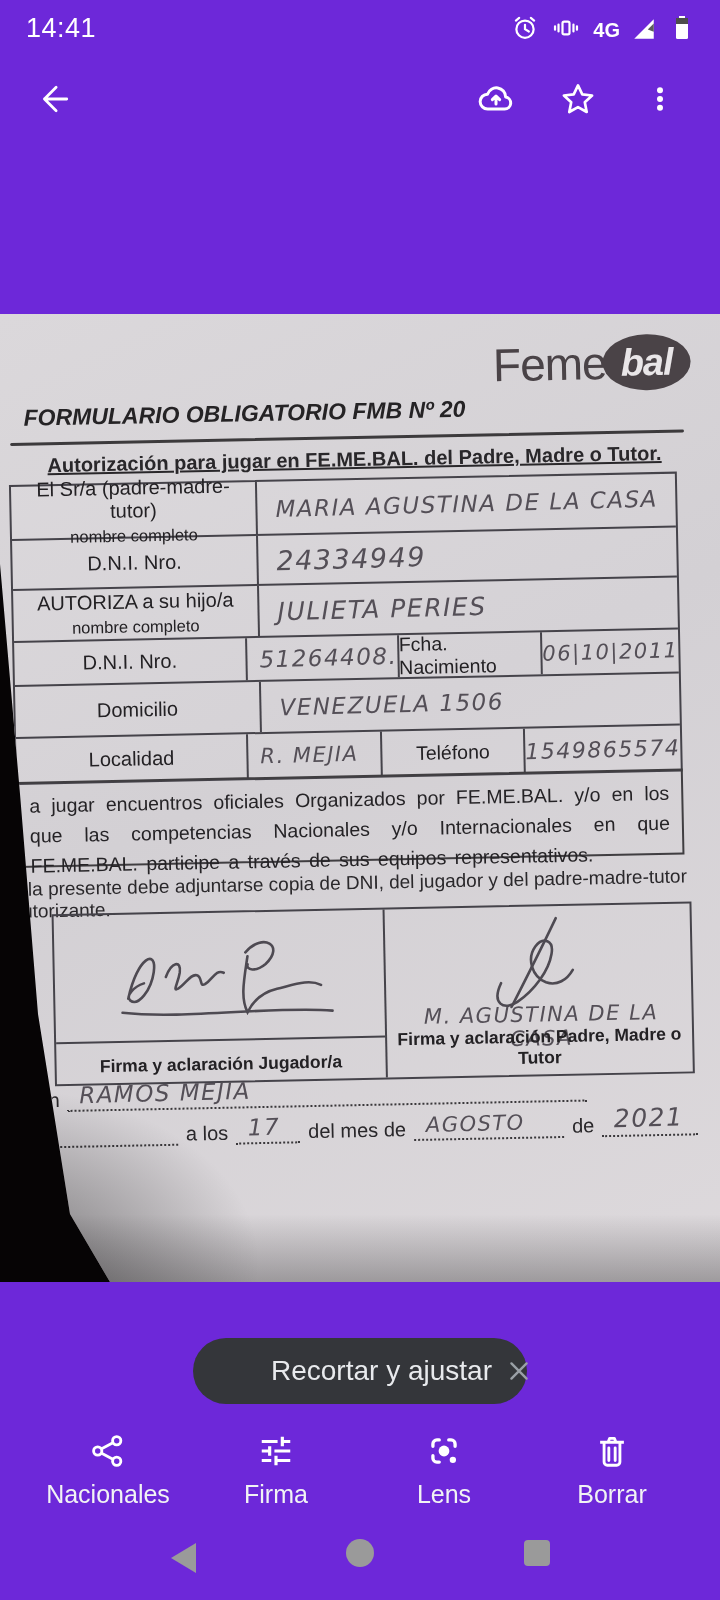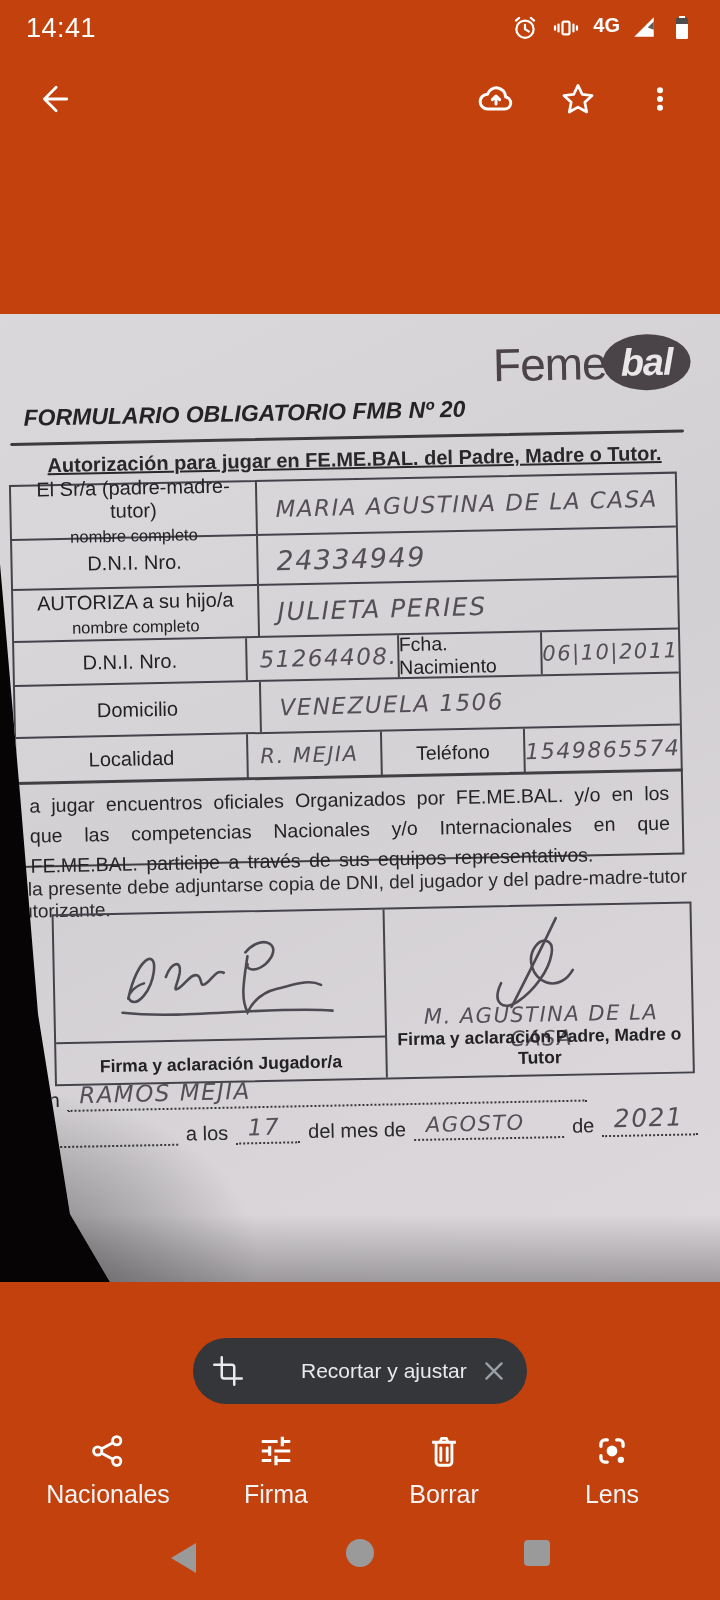--- a/index.html
+++ b/index.html
@@ -1,24 +1,24 @@
 <!DOCTYPE html>
 <html><head>
 <meta charset="utf-8">
 <style>
   html,body{margin:0;padding:0;background:#000;}
   body{width:720px;height:1600px;position:relative;overflow:hidden;
        font-family:"Liberation Sans",sans-serif;-webkit-font-smoothing:antialiased;}
-  .screen{position:absolute;inset:0;background:#c2410c;}
+  .screen{position:absolute;inset:0;background:#6d28d9;}
 
   
   .status-bar{position:absolute;top:0;left:0;right:0;height:56px;display:flex;
     align-items:center;justify-content:space-between;padding:0 26px;box-sizing:border-box;color:#fff;}
   .status-time{font-size:27px;font-weight:400;letter-spacing:.5px;}
-  .status-icons{display:flex;align-items:flex-start;gap:13px;}
+  .status-icons{display:flex;align-items:flex-end;gap:13px;}
   .status-icons svg{display:block;}
   .net-label{font-size:20px;font-weight:700;margin-right:-2px;}
 
   
   .app-bar{position:absolute;top:72px;left:0;right:0;height:54px;display:flex;align-items:center;
     padding:0 30px;box-sizing:border-box;color:#fff;}
   .app-bar .spacer{flex:1;}
   .iconbtn{display:flex;align-items:center;justify-content:center;width:48px;height:48px;cursor:pointer;}
   .app-right{display:flex;align-items:center;gap:34px;padding-right:6px;}
 
@@ -80,21 +80,21 @@
   
   .foot1{position:absolute;top:764px;left:20px;width:560px;display:flex;align-items:flex-end;font-size:20px;color:#29272a;}
   .foot2{position:absolute;top:800px;left:20px;width:672px;display:flex;align-items:flex-end;font-size:20px;color:#29272a;}
   .dotfield{border-bottom:2.5px dotted #3a383b;position:relative;height:26px;}
   .dotfield .hv{position:absolute;left:12px;bottom:2px;white-space:nowrap;}
   .flabel{padding:0 8px;white-space:nowrap;}
 
   
   .crop-chip{position:absolute;left:193px;top:1338px;width:334px;height:66px;border-radius:33px;
     background:#34363a;display:flex;align-items:center;padding:0 20px;box-sizing:border-box;gap:14px;cursor:pointer;}
-  .crop-chip .chip-label{flex:1;color:#e8eaed;font-size:21px;white-space:nowrap;margin-left:44px;}
+  .crop-chip .chip-label{flex:1;color:#e8eaed;font-size:28px;white-space:nowrap;margin-left:44px;}
   .chip-close{display:flex;align-items:center;}
 
   
   .actions{position:absolute;left:0;top:1432px;width:720px;display:flex;justify-content:space-around;
     padding:0 24px;box-sizing:border-box;}
   .action{display:flex;flex-direction:column;align-items:center;gap:10px;color:#fff;cursor:pointer;width:130px;}
   .action .a-label{font-size:25px;color:#f1f3f4;font-weight:400;}
 
   
   .nav-bar{position:absolute;left:0;top:1538px;width:720px;height:40px;}
@@ -315,36 +315,36 @@
       </svg>
       <span class="a-label">Nacionales</span>
     </div>
     <div class="action">
       <svg width="38" height="38" viewBox="0 0 24 24" fill="#fff">
         <path d="M3 17v2h6v-2H3zM3 5v2h10V5H3zm10 16v-2h8v-2h-8v-2h-2v6h2zM7 9v2H3v2h4v2h2V9H7zm14 4v-2H11v2h10zm-6-4h2V7h4V5h-4V3h-2v6z"></path>
       </svg>
       <span class="a-label">Firma</span>
     </div>
     <div class="action">
-      <svg width="38" height="38" viewBox="0 0 24 24" fill="none" stroke="#fff" stroke-width="1.8" stroke-linejoin="round">
-        <path d="M7 6.5h10V19a2 2 0 0 1-2 2H9a2 2 0 0 1-2-2zM4.5 6.5h15M9.5 6.5 10.5 4h3l1 2.5"></path>
-        <path d="M10 10v8M14 10v8" stroke-linecap="round"></path>
-      </svg>
-      <span class="a-label">Borrar</span>
-    </div>
-    <div class="action">
       <svg width="38" height="38" viewBox="0 0 24 24" fill="none" stroke="#fff" stroke-width="2.1" stroke-linecap="round">
         <path d="M5 9V7.5A2.5 2.5 0 0 1 7.5 5H9"></path>
           <path d="M15 5h1.5A2.5 2.5 0 0 1 19 7.5V9"></path>
           <path d="M5 15v1.5A2.5 2.5 0 0 0 7.5 19H9"></path>
         <circle cx="12" cy="12" r="3.4" fill="#fff" stroke="none"></circle>
           <circle cx="17.6" cy="17.6" r="2" fill="#fff" stroke="none"></circle>
       </svg>
       <span class="a-label">Lens</span>
     </div>
+    <div class="action">
+      <svg width="38" height="38" viewBox="0 0 24 24" fill="none" stroke="#fff" stroke-width="1.8" stroke-linejoin="round">
+        <path d="M7 6.5h10V19a2 2 0 0 1-2 2H9a2 2 0 0 1-2-2zM4.5 6.5h15M9.5 6.5 10.5 4h3l1 2.5"></path>
+        <path d="M10 10v8M14 10v8" stroke-linecap="round"></path>
+      </svg>
+      <span class="a-label">Borrar</span>
+    </div>
   </div>
 
   <div class="nav-bar">
     <div class="nav-back"></div>
     <div class="nav-home"></div>
     <div class="nav-recents"></div>
   </div>
 
 </div>
 

